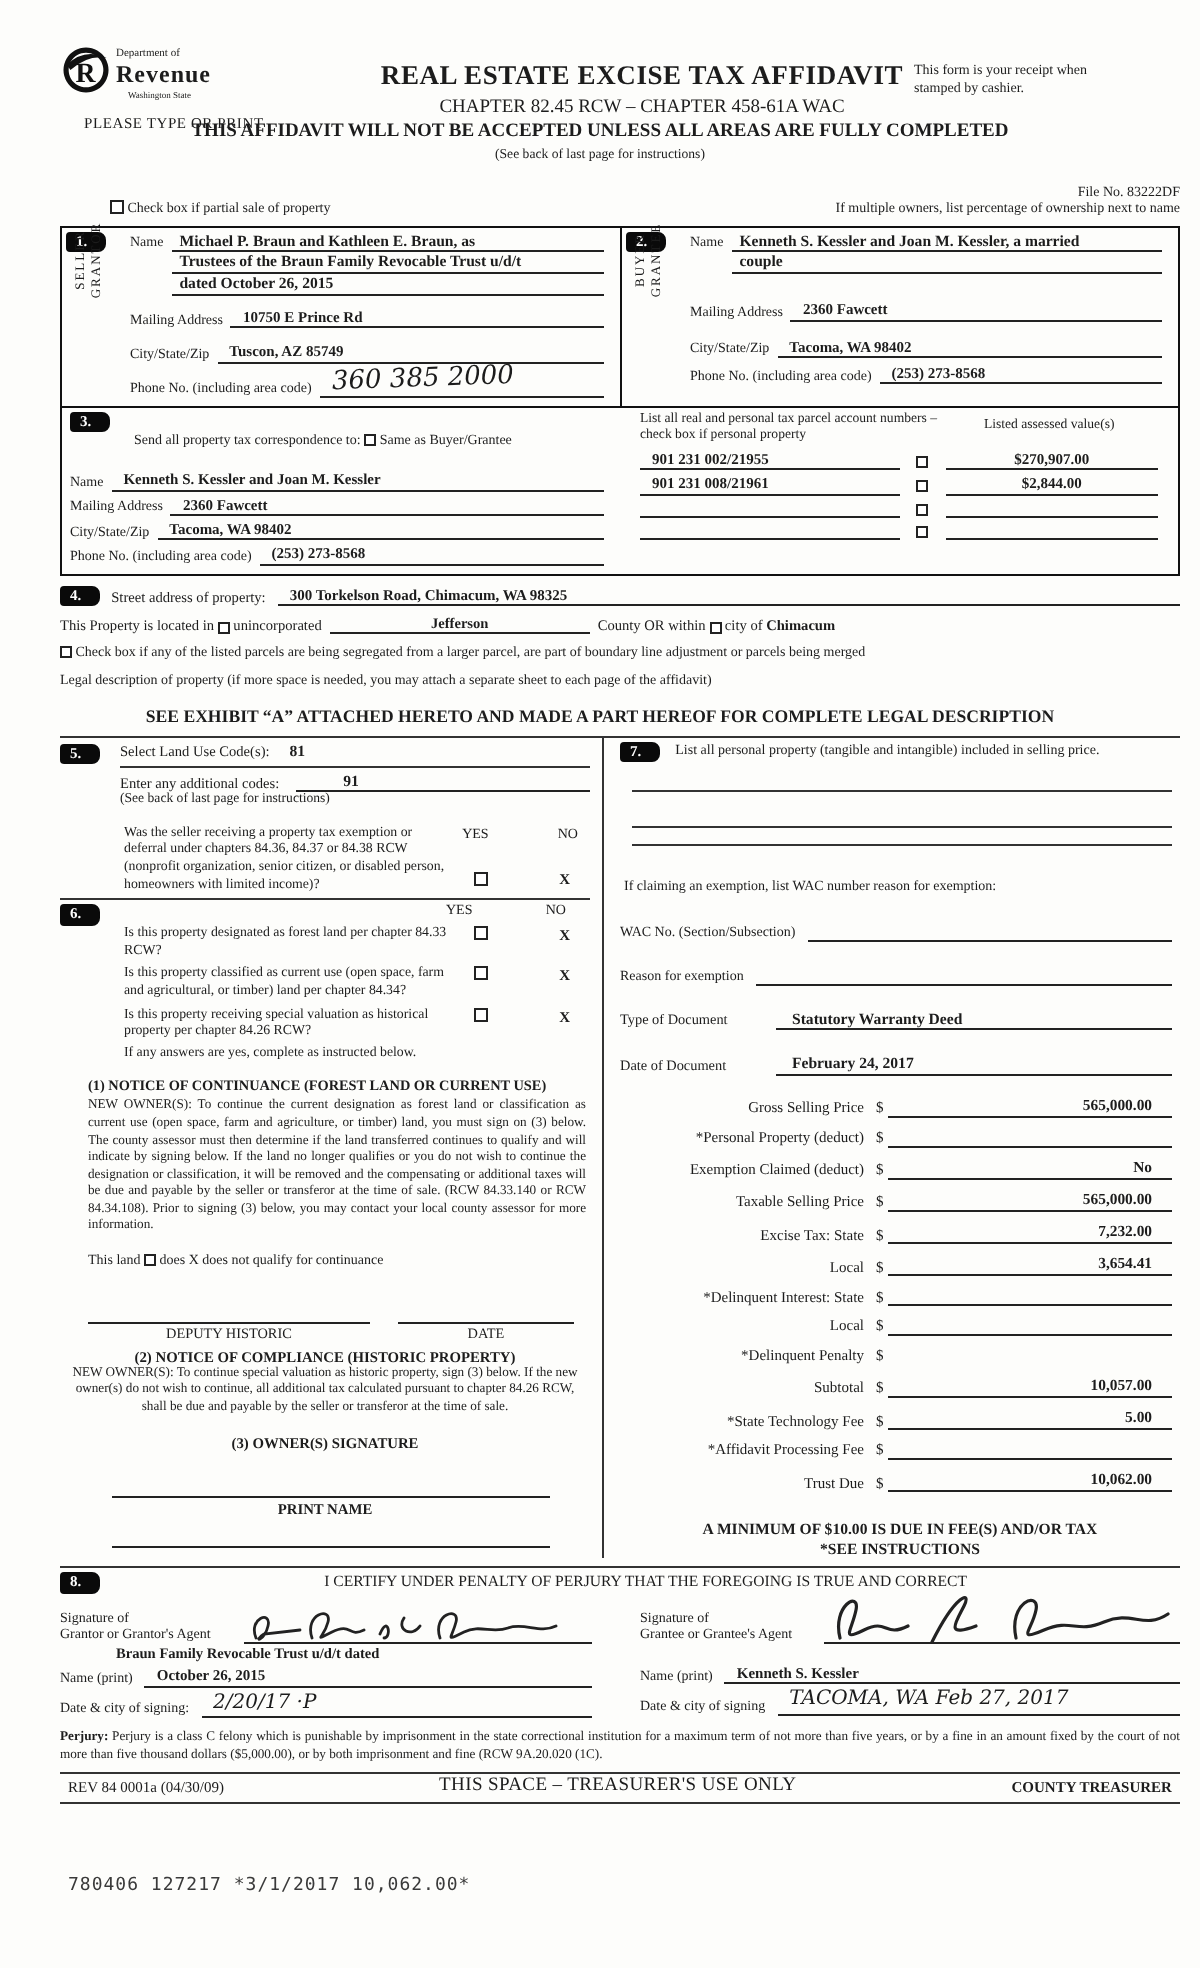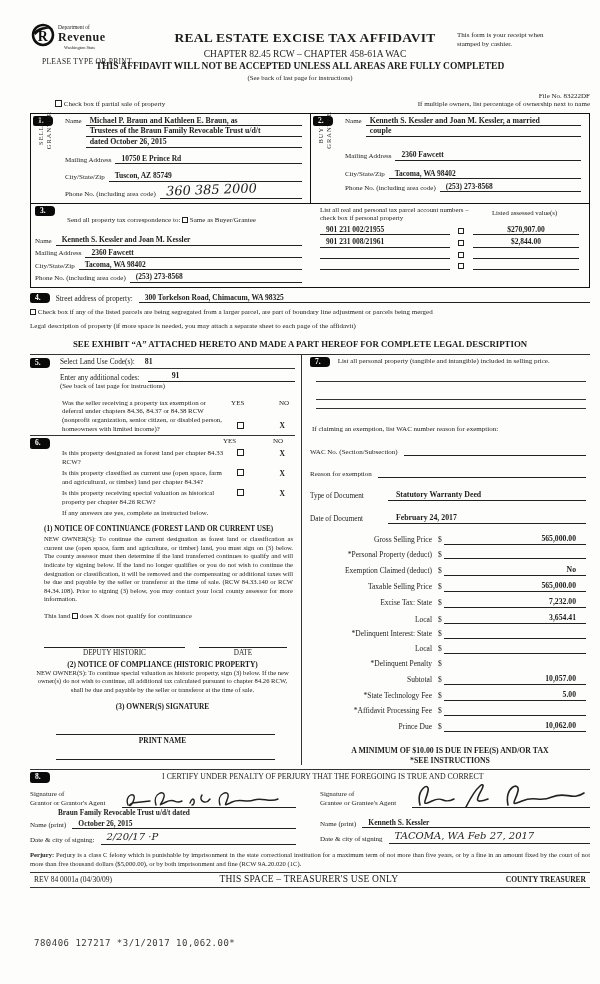--- a/index.html
+++ b/index.html
@@ -13,21 +13,21 @@
 
   
   .hdr { position:relative; height:100px; }
   .logo { position:absolute; left:30px; top:22px; display:flex; align-items:flex-start; }
   .logo-mark { width:26px; height:26px; }
   .logo-txt { margin-left:2px; margin-top:2px; }
   .logo-dept { font-size:5.5px; }
   .logo-rev { font-size:12px; font-weight:bold; letter-spacing:0.5px; margin-top:-1px;}
   .logo-state { font-size:4.5px; margin-left:6px; }
   .please { position:absolute; left:42px; top:57px; font-size:7.5px; letter-spacing:0.3px; }
-  .title { position:absolute; left:140px; width:330px; top:30px; text-align:center; }
+  .title { position:absolute; left:156px; width:330px; top:30px; text-align:center; }
   .title-main { font-size:13.5px; font-weight:bold; letter-spacing:0.3px; }
   .title-sub { font-size:9.5px; margin-top:2px; }
   .receipt { position:absolute; right:38px; top:31px; width:105px; font-size:7px; line-height:1.3; }
   .warn { position:absolute; top:61px; left:0; width:100%; text-align:center; font-size:9.5px; font-weight:bold; }
   .seeback { position:absolute; top:74px; left:0; width:100%; text-align:center; font-size:6.8px; }
   .fileno { position:absolute; top:92px; right:10px; font-size:7px; }
 
   .toprow { display:flex; justify-content:space-between; padding:0 10px 2px 55px; font-size:7px;align-items:center; }
 
   .cb { display:inline-block; width:7px; height:7px; border:1px solid #222; vertical-align:-1px; background:#fff; }
@@ -318,20 +318,30 @@
       </div>
     </div>
   </div>
 
   <div class="sec4">
     <div class="sec4row1">
       <span class="secnum">4.</span>
       <span class="lab">Street address of property:</span>
       <span class="fill">300 Torkelson Road, Chimacum, WA  98325</span>
     </div>
+    <div class="locrow">
+      <span>This Property is located in</span>&nbsp;
+      <span class="cb sm"></span>&nbsp;
+      <span>unincorporated</span>
+      <span class="locfill">Jefferson</span>
+      <span>County OR  within</span>&nbsp;
+      <span class="cb sm"></span>&nbsp;
+      <span>city of</span>&nbsp;
+      <span class="bold">Chimacum</span>
+    </div>
     <div class="segrow">
       <span class="cb sm"></span>
       <span>Check box if any of the listed parcels are being segregated from a larger parcel, are part of boundary line adjustment or parcels being merged</span>
     </div>
     <div class="legalrow">Legal description of property (if more space is needed, you may attach a separate sheet to each page of the affidavit)</div>
   </div>
 
   <div class="exhibit">SEE EXHIBIT “A” ATTACHED HERETO AND MADE A PART HEREOF FOR COMPLETE LEGAL DESCRIPTION</div>
 
   <div class="cols">
@@ -502,21 +512,21 @@
           <span class="feelabel">*State Technology Fee</span>
           <span class="dollar">$</span>
           <span class="feeval">5.00</span>
         </div>
         <div class="feerow">
           <span class="feelabel">*Affidavit Processing Fee</span>
           <span class="dollar">$</span>
           <span class="feeval"></span>
         </div>
         <div class="feerow">
-          <span class="feelabel">Prince Due</span>
+          <span class="feelabel">Trust Due</span>
           <span class="dollar">$</span>
           <span class="feeval">10,062.00</span>
         </div>
       </div>
 
       <div class="minnote">A MINIMUM OF $10.00 IS DUE IN FEE(S) AND/OR TAX</div>
       <div class="minnote2">*SEE INSTRUCTIONS</div>
     </div>
   </div>
 

